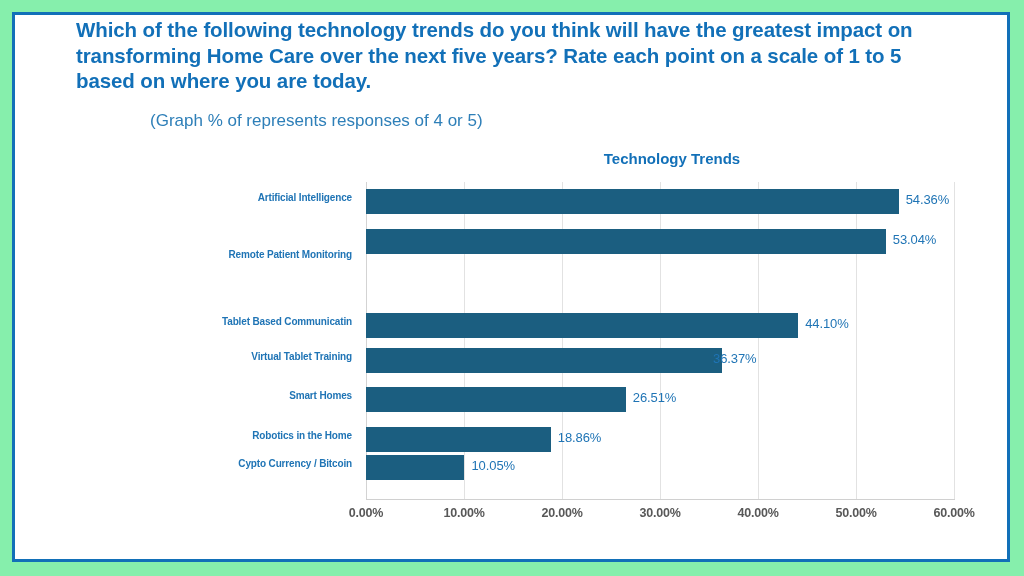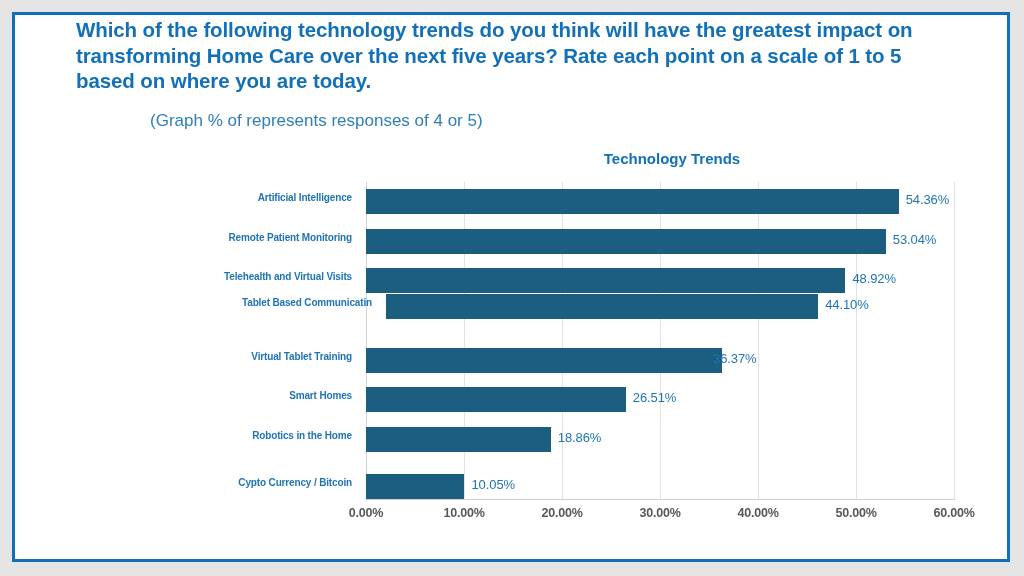--- a/index.html
+++ b/index.html
@@ -10,21 +10,21 @@
     width: 1024px;
     height: 576px;
     background: #ffffff;
     font-family: "Liberation Sans", sans-serif;
     overflow: hidden;
   }
   #slide {
     position: relative;
     width: 1024px;
     height: 576px;
-    background: #e5e5e5;
+    background: #86efac;
     box-sizing: border-box;
   }
   #frame {
     position: absolute;
     left: 12px;
     top: 12px;
     width: 998px;
     height: 550px;
     border: 3px solid #1270B8;
     box-sizing: border-box;
@@ -164,50 +164,45 @@
         <div class="gridline" style="left: 294px; background: rgb(226, 226, 226);"></div>
         <div class="gridline" style="left: 392px; background: rgb(226, 226, 226);"></div>
         <div class="gridline" style="left: 490px; background: rgb(226, 226, 226);"></div>
         <div class="gridline" style="left: 588px; background: rgb(226, 226, 226);"></div>
         <div class="row" style="top: 0px; height: 39.625px;">
           <div class="cat-label" style="color: rgb(31, 116, 181);">Artificial Intelligence</div>
           <div class="bar" style="width: 532.728px; background: rgb(27, 94, 128);"></div>
           <div class="bar-value" style="left: 539.728px; color: rgb(31, 116, 181);">54.36%</div>
         </div>
         <div class="row" style="top: 39.625px; height: 39.625px;">
-          <div class="cat-label" style="color: rgb(31, 116, 181);">Remote Patient Monitoring</div>
+          <div class="cat-label" style="color: rgb(31, 116, 181); margin-top: 17px;">Remote Patient Monitoring</div>
           <div class="bar" style="width: 519.792px; background: rgb(27, 94, 128);"></div>
           <div class="bar-value" style="left: 526.792px; color: rgb(31, 116, 181);">53.04%</div>
         </div>
-        <div class="row" style="top: 79.25px; height: 39.625px;">
-          <div class="cat-label" style="color: rgb(31, 116, 181);">Telehealth and Virtual Visits</div>
-          <div class="bar" style="width: 479.416px; background: rgb(27, 94, 128);"></div>
-          <div class="bar-value" style="left: 486.416px; color: rgb(31, 116, 181);">48.92%</div>
-        </div>
-        <div class="row" style="top: 105px; height: 39.625px; margin-left: 20px;">
+        <div class="row" style="top: 124px; height: 39.625px;">
           <div class="cat-label" style="color: rgb(31, 116, 181);">Tablet Based Communicatin</div>
           <div class="bar" style="width: 432.18px; background: rgb(27, 94, 128);"></div>
           <div class="bar-value" style="left: 439.18px; color: rgb(31, 116, 181);">44.10%</div>
         </div>
         <div class="row" style="top: 158.5px; height: 39.625px;">
           <div class="cat-label" style="color: rgb(31, 116, 181);">Virtual Tablet Training</div>
           <div class="bar" style="width: 356.426px; background: rgb(27, 94, 128);"></div>
           <div class="bar-value" style="left: 347px; color: rgb(31, 116, 181);">36.37%</div>
         </div>
         <div class="row" style="top: 198.125px; height: 39.625px;">
           <div class="cat-label" style="color: rgb(31, 116, 181);">Smart Homes</div>
           <div class="bar" style="width: 259.798px; background: rgb(27, 94, 128);"></div>
           <div class="bar-value" style="left: 266.798px; color: rgb(31, 116, 181);">26.51%</div>
         </div>
         <div class="row" style="top: 237.75px; height: 39.625px;">
           <div class="cat-label" style="color: rgb(31, 116, 181);">Robotics in the Home</div>
           <div class="bar" style="width: 184.828px; background: rgb(27, 94, 128);"></div>
           <div class="bar-value" style="left: 191.828px; color: rgb(31, 116, 181);">18.86%</div>
         </div>
-        <div class="row" style="top: 285px; height: 39.625px;">
+        <div class="row" style="top: 266px; height: 39.625px;">
           <div class="cat-label" style="color: rgb(31, 116, 181);">Cypto Currency / Bitcoin</div>
           <div class="bar" style="width: 98.49px; background: rgb(27, 94, 128);"></div>
           <div class="bar-value" style="left: 105.49px; color: rgb(31, 116, 181);">10.05%</div>
         </div>
       </div>
     <div id="axis-line"></div>
   <div class="tick-label" style="left: 366px; color: rgb(88, 88, 88);">0.00%</div>
       <div class="tick-label" style="left: 464px; color: rgb(88, 88, 88);">10.00%</div>
       <div class="tick-label" style="left: 562px; color: rgb(88, 88, 88);">20.00%</div>
       <div class="tick-label" style="left: 660px; color: rgb(88, 88, 88);">30.00%</div>

